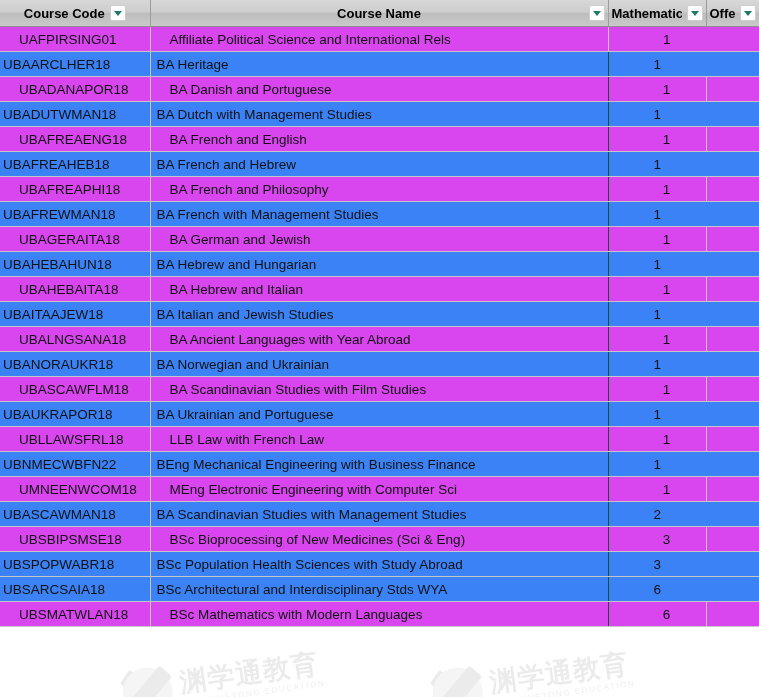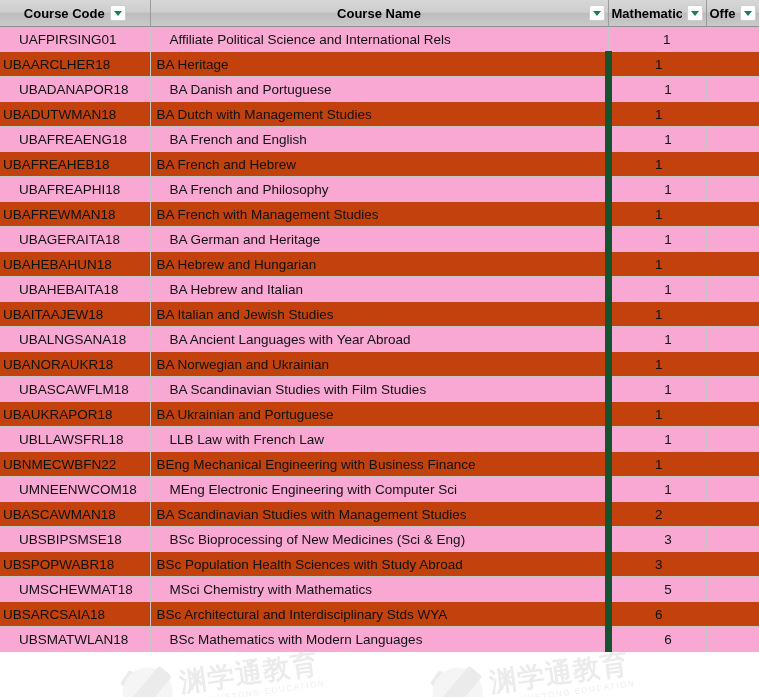--- a/index.html
+++ b/index.html
@@ -170,31 +170,31 @@
     height: 24px;
     padding: 0;
     font-size: 13.5px;
     font-family: "Liberation Sans", sans-serif;
     color: #111111;
     vertical-align: middle;
     white-space: nowrap;
     overflow: hidden;
     background-clip: padding-box;
   }
-  tbody tr.odd  td { background: #f9a8d4; padding-left: 19px; }
-  tbody tr.even td { background: #c2410c; }
+  tbody tr.odd  td { background: #d946ef; padding-left: 19px; }
+  tbody tr.even td { background: #3b82f6; }
 
   
   tbody td {
     border-bottom: 1px solid #c6c6c6;
   }
 
   
   td.code  { border-right: 1px solid #c6c6c6; padding-left: 3px; }
-  td.name  { border-right: 7px solid #14532d; padding-left: 6px; }
+  td.name  { border-right: 1px solid #14532d; padding-left: 6px; }
   td.apps  { text-align: center; }
   td.offers { }
 
   tbody tr.odd td.apps { border-right: 1px solid #c6c6c6; }
   tbody tr.odd td.offers { border-right: 1px solid #c6c6c6; }
 
   
   tbody tr.first td.apps,
   tbody tr.first td.offers { border-right: none; }
   tbody tr.first td.name { border-right: 1px solid #c6c6c6; }
@@ -417,21 +417,21 @@
             <td class="offers"></td>
           </tr>
           <tr class="even">
             <td class="code">UBAFREWMAN18</td>
             <td class="name">BA French with Management Studies</td>
             <td class="apps">1</td>
             <td class="offers"></td>
           </tr>
           <tr class="odd">
             <td class="code">UBAGERAITA18</td>
-            <td class="name">BA German and Heritage</td>
+            <td class="name">BA German and Jewish</td>
             <td class="apps">1</td>
             <td class="offers"></td>
           </tr>
           <tr class="even">
             <td class="code">UBAHEBAHUN18</td>
             <td class="name">BA Hebrew and Hungarian</td>
             <td class="apps">1</td>
             <td class="offers"></td>
           </tr>
           <tr class="odd">
@@ -499,26 +499,20 @@
             <td class="name">BSc Bioprocessing of New Medicines (Sci &amp; Eng)</td>
             <td class="apps">3</td>
             <td class="offers"></td>
           </tr>
           <tr class="even">
             <td class="code">UBSPOPWABR18</td>
             <td class="name">BSc Population Health Sciences with Study Abroad</td>
             <td class="apps">3</td>
             <td class="offers"></td>
           </tr>
-          <tr class="odd">
-            <td class="code">UMSCHEWMAT18</td>
-            <td class="name">MSci Chemistry with Mathematics</td>
-            <td class="apps">5</td>
-            <td class="offers"></td>
-          </tr>
           <tr class="even">
             <td class="code">UBSARCSAIA18</td>
             <td class="name">BSc Architectural and Interdisciplinary Stds WYA</td>
             <td class="apps">6</td>
             <td class="offers"></td>
           </tr>
           <tr class="odd">
             <td class="code">UBSMATWLAN18</td>
             <td class="name">BSc Mathematics with Modern Languages</td>
             <td class="apps">6</td>

